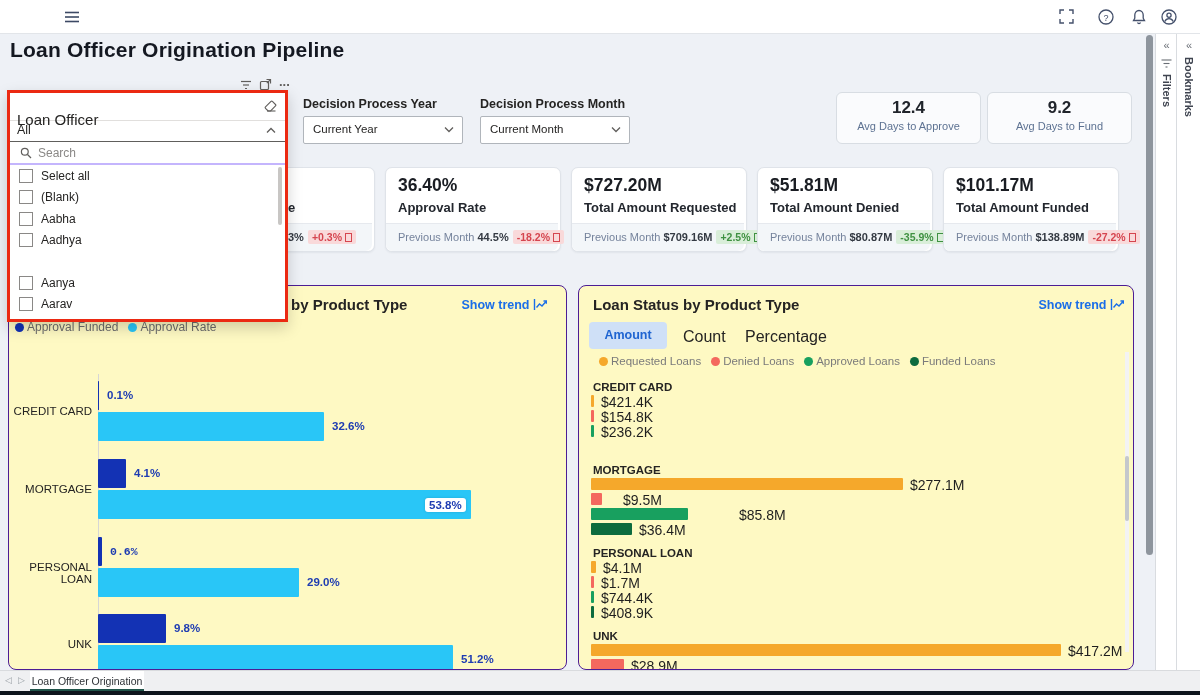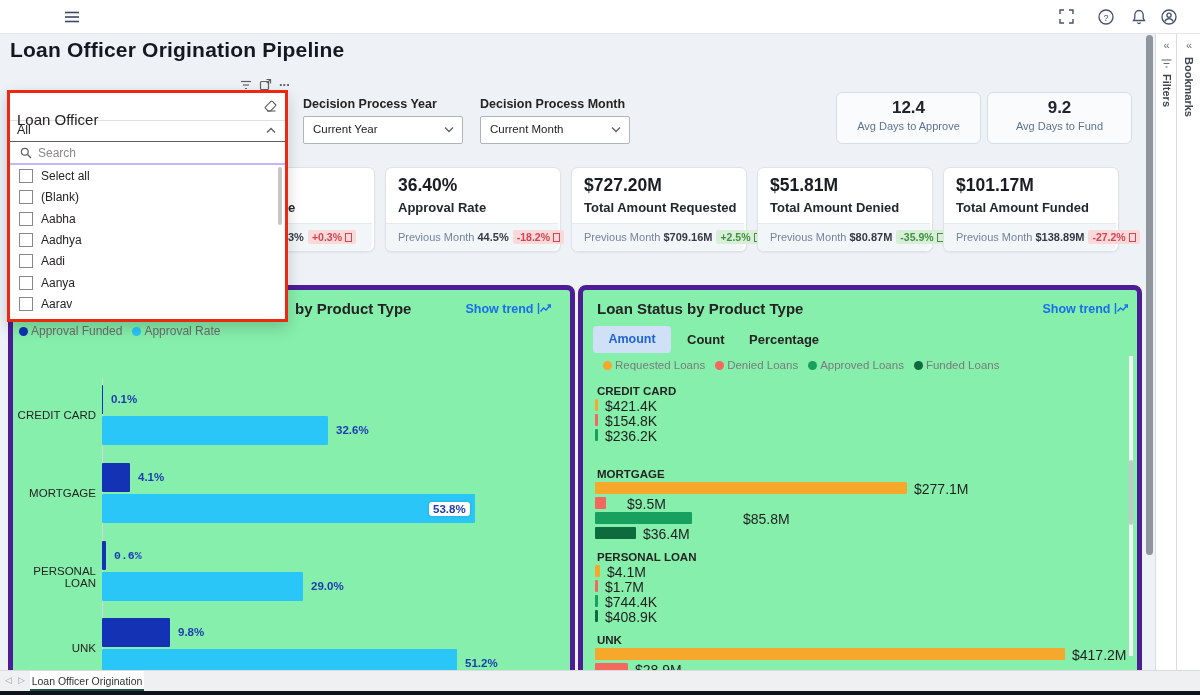--- a/index.html
+++ b/index.html
@@ -51,36 +51,36 @@
   .kpi .ttl{position:absolute;left:12px;top:32px;font-size:13px;font-weight:700;color:#23272e}
   .kpi .foot{position:absolute;left:0;top:55px;width:172px;height:27px;background:#f3f6f9;border-top:1px solid #e6e9ee;
              border-radius:0 0 7px 7px}
   .kpi .prev{position:absolute;left:12px;top:7px;font-size:11px;color:#75839c;white-space:nowrap}
   .kpi .prev b{color:#343a43}
   .badge{font-size:10.5px;font-weight:700;padding:1px 4px;border-radius:2px;margin-left:4px;white-space:nowrap}
   .badge.neg{color:#d5454f;background:#f9d9da}
   .badge.pos{color:#3f9142;background:#d9eed9}
   .bsq{display:inline-block;width:5px;height:7px;border:1px solid currentColor;margin-left:3px;vertical-align:-1px}
   
-  .chart-card{top:285px;height:383px;background:#86efac;border:5px solid #4c1d95;border-radius:8px;overflow:hidden}
+  .chart-card{top:285px;height:383px;background:#fef9c3;border:1px solid #4c1d95;border-radius:8px;overflow:hidden}
   .chart-title{position:absolute;top:10px;font-size:15px;font-weight:700;color:#252423}
   .show-trend{position:absolute;top:12px;font-size:12.5px;font-weight:700;color:#1a6ee8;cursor:pointer;white-space:nowrap}
   .legend{position:absolute;font-size:12px;color:#6c6c6c;white-space:nowrap}
   .legend .dot{display:inline-block;width:9px;height:9px;border-radius:50%;margin:0 3px 0 10px;vertical-align:-1px}
   .legend .dot.first{margin-left:0}
   .cat-label{position:absolute;font-size:11.5px;color:#252423;text-align:right;width:83px;left:0}
   .bar{position:absolute;border-radius:1px;cursor:pointer}
   .bar-val-left{position:absolute;font-size:11.5px;font-weight:600;color:#1e3cb2;white-space:nowrap}
   .bar-val-left.chip{background:#fff;border-radius:3px;padding:1px 4px;box-shadow:0 0 3px rgba(0,0,0,.15)}
   .grp-label{position:absolute;left:14px;font-size:11.5px;font-weight:700;color:#252423}
   .bar-val-right{position:absolute;font-size:14px;color:#1f1f1f;white-space:nowrap}
   
   #tab-amount{left:10px;top:36px;width:78px;height:27px;background:#cfe0f7;border-radius:4px;text-align:center;
               font-size:12.5px;font-weight:700;color:#2065d1;line-height:27px;cursor:pointer}
-  .tab-plain{position:absolute;top:42px;font-size:13px;font-weight:700;color:#252423;cursor:pointer}
+  .tab-plain{position:absolute;top:42px;font-size:16px;font-weight:400;color:#252423;cursor:pointer}
   #rc-scroll-track{left:546px;top:66px;width:4px;height:300px;background:#f3f3f3}
   #rc-scroll-thumb{left:546px;top:170px;width:4px;height:65px;background:#c4c8cc;border-radius:2px}
   
   #left-axis{left:89px;top:88px;width:1px;height:292px;background:#d6d6d6}
   
   #bottom-bar{left:0;top:670px;width:1200px;height:21px;background:#eff0f2;border-top:1px solid #d9dbde;z-index:50}
   .nav-arrow{position:absolute;top:4px;font-size:9px;color:#9aa0a6;cursor:pointer}
   #bottom-tab{position:absolute;left:30px;top:0;width:114px;height:21px;background:#fff;text-align:center;
               font-size:10.5px;color:#2f3237;line-height:20px;box-shadow:inset 0 -3px 0 #1f5349;cursor:pointer}
   #bottom-strip{left:0;top:691px;width:1200px;height:4px;background:#0d141c;z-index:51}
@@ -335,24 +335,20 @@
         <span class="lbl">(Blank)</span>
       </div>
       <div class="slicer-item" style="top: 44.6px;">
         <span class="cb"></span>
         <span class="lbl">Aabha</span>
       </div>
       <div class="slicer-item" style="top: 65.9px;">
         <span class="cb"></span>
         <span class="lbl">Aadhya</span>
       </div>
-      <div class="slicer-item" style="top: 87.2px;">
-        <span class="cb"></span>
-        <span class="lbl">Aadi</span>
-      </div>
       <div class="slicer-item" style="top: 108.5px;">
         <span class="cb"></span>
         <span class="lbl">Aanya</span>
       </div>
       <div class="slicer-item" style="top: 129.8px;">
         <span class="cb"></span>
         <span class="lbl">Aarav</span>
       </div>
     </div>
   <div class="abs" id="slicer-list-scroll"></div>

